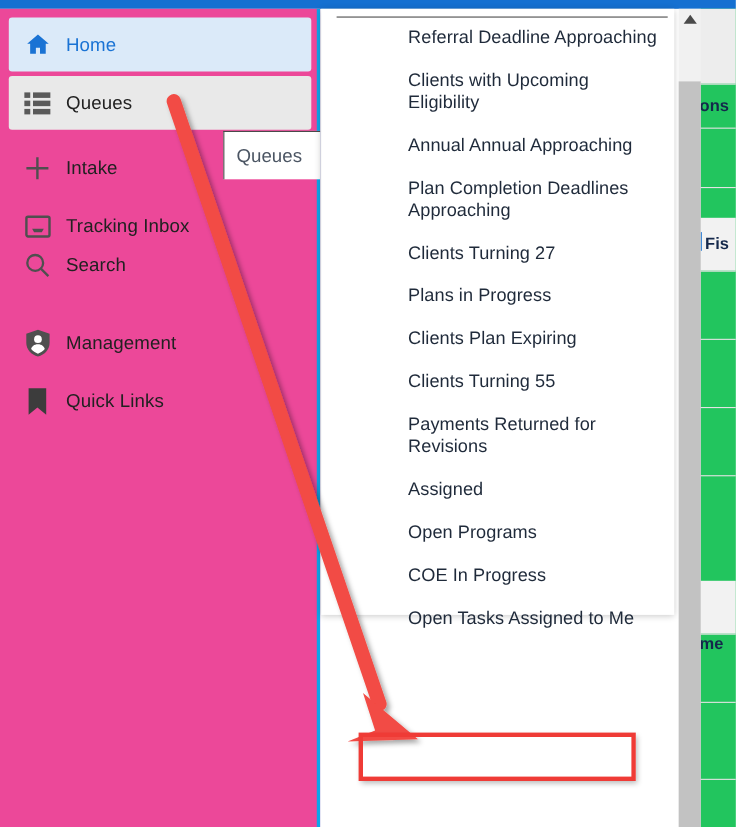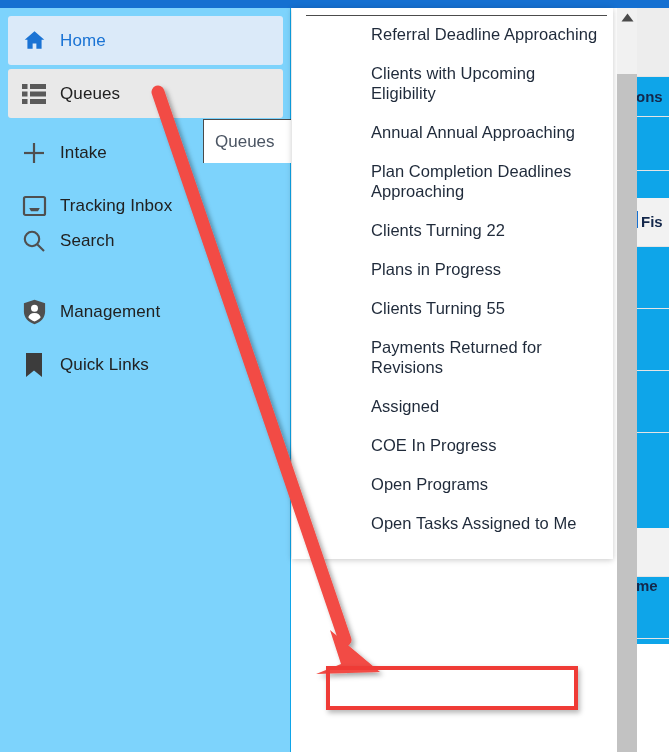--- a/index.html
+++ b/index.html
@@ -13,22 +13,22 @@
 
   
   .topbar {
     position: absolute; left: 0; top: 0; width: 669px; height: 8px;
     background: #1570d1;
   }
 
   
   .sidebar {
     position: absolute; left: 0; top: 8px; width: 291px; height: 744px;
-    background: #7dd3fc;
-    border-right: 1px solid #0ea5e9;
+    background: #ec4899;
+    border-right: 3px solid #0ea5e9;
   }
   .nav-item {
     position: absolute; left: 8px; width: 275px; height: 49px;
     border-radius: 3px;
     display: flex; align-items: center;
   }
   .nav-item .nav-icon {
     width: 52px; display:flex; align-items:center; justify-content:center;
     flex: 0 0 52px;
   }
@@ -50,22 +50,22 @@
     border-top: 1px solid #4a4a4a;
     border-left: 1px solid #4a4a4a;
     display: flex; align-items: center; padding-left: 11px;
   }
   .tooltip-box span {
     font-size: 17px; color: #4b5563; font-weight: 400;
   }
 
   
   .bg-content {
-    position: absolute; left: 636px; top: 8px; width: 33px; height: 636px;
-    background: #0ea5e9; overflow: hidden;
+    position: absolute; left: 636px; top: 8px; width: 33px; height: 744px;
+    background: #22c55e; overflow: hidden;
   }
   .bg-strip { position:absolute; left:0; width:33px; background:#ffffff; }
   .bg-row-line { position:absolute; left:0; width:33px; height:1px; background:#e4e4e4; }
   .bg-head {
     position:absolute; left:0; width:33px; background:#f2f2f2;
   }
   .bg-text {
     position:absolute; font-size:15px; font-weight:700; color:#14284b;
     white-space:nowrap; left:0;
   }
@@ -222,27 +222,28 @@
     <span>Queues</span>
   </div>
 
   <div class="panel">
     <div class="panel-divider"></div>
     <div class="menu">
       <div class="menu-item">Referral Deadline Approaching</div>
       <div class="menu-item">Clients with Upcoming Eligibility</div>
       <div class="menu-item">Annual Annual Approaching</div>
       <div class="menu-item">Plan Completion Deadlines Approaching</div>
-      <div class="menu-item">Clients Turning 22</div>
+      <div class="menu-item">Clients Turning 27</div>
       <div class="menu-item">Plans in Progress</div>
+      <div class="menu-item">Clients Plan Expiring</div>
       <div class="menu-item">Clients Turning 55</div>
       <div class="menu-item">Payments Returned for Revisions</div>
       <div class="menu-item">Assigned</div>
+      <div class="menu-item">Open Programs</div>
       <div class="menu-item">COE In Progress</div>
-      <div class="menu-item">Open Programs</div>
       <div class="menu-item">Open Tasks Assigned to Me</div>
     </div>
   </div>
 
   <div class="sb-track"></div>
   <div class="sb-arrow">
     <svg class="ic" width="13" height="9" viewBox="0 0 13 9" fill="#4a4a4a">
       <path d="M6.5 0.5 12.5 8.5H0.5z"></path>
     </svg>
   </div>

